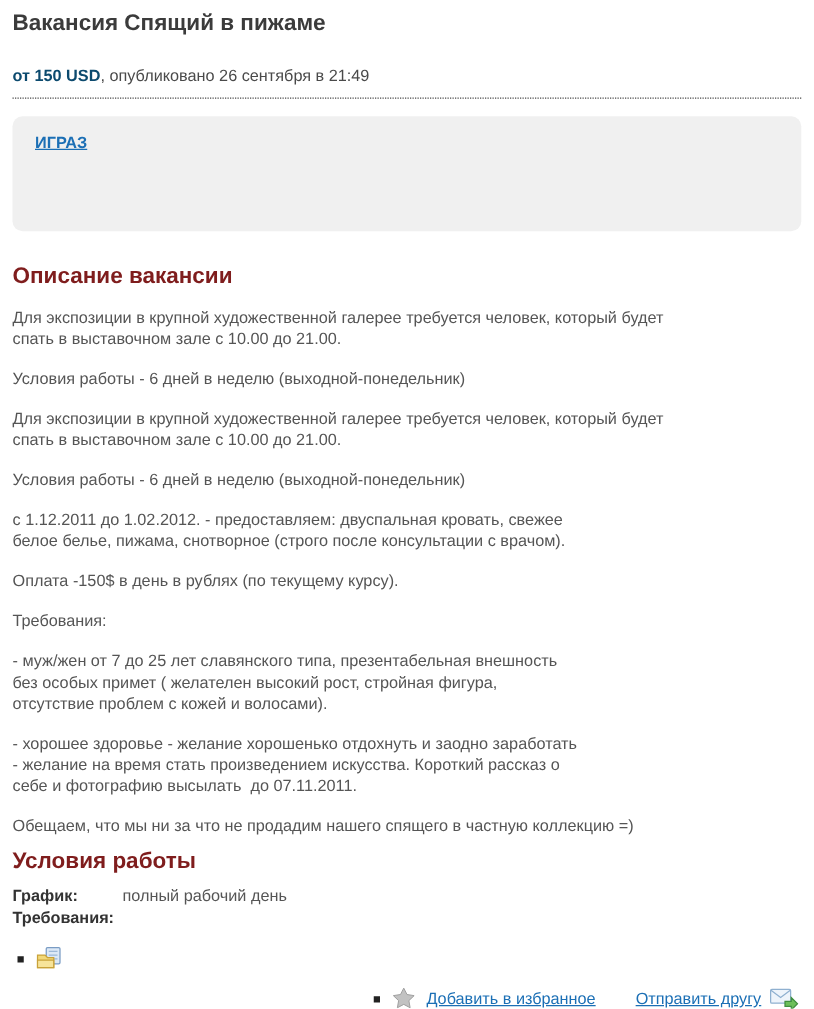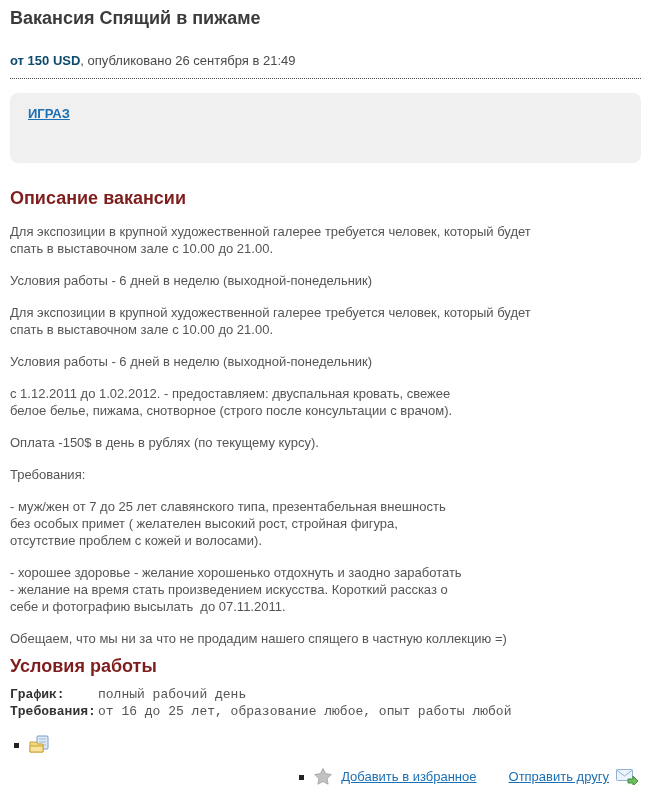--- a/index.html
+++ b/index.html
@@ -20,42 +20,42 @@
 
   .meta { margin-top: 24px; font-size: 13px; color: #4a4a4a; }
   .meta .salary { color: #0c4a6e; font-weight: bold; }
 
   .dotted-divider {
     margin-top: 10px; height: 0;
     border-bottom: 1px dotted #4a4a4a;
   }
 
   .company-panel {
-    margin-top: 14px; height: 70px;
+    margin-top: 14px; height: 92px;
     background: #f0f0f0; border-radius: 8px;
     padding: 13px 18px;
   }
   a { color: #1b6fb5; text-decoration: underline; cursor: pointer; }
   .company-link { font-weight: bold; font-size: 13px; }
 
   h2.section-heading {
     font-size: 18px; line-height: 20px;
     font-weight: bold; color: #7f1d1d;
   }
   h2.desc-heading { margin-top: 25px; }
   h2.cond-heading { margin-top: 9px; }
 
   .para {
     margin-top: 15px;
     line-height: 17px;
     white-space: pre-wrap;
     color: #555555;
   }
 
-  .def-list { margin-top: 10px; font-family: Liberation Mono, monospace; }
+  .def-list { margin-top: 10px; }
   .def-row { line-height: 17px; display: flex; }
   .def-label {
     font-weight: bold; color: #333333;
     width: 88px; flex: 0 0 88px;
   }
   .def-value { color: #555555; }
 
   .apply-row {
     margin-top: 15px;
     display: flex; align-items: center;
@@ -117,21 +117,20 @@
 
   <h2 class="section-heading cond-heading">Условия работы</h2>
 
   <div class="def-list">
     <div class="def-row">
       <span class="def-label">График:</span>
       <span class="def-value">полный рабочий день</span>
     </div>
     <div class="def-row">
       <span class="def-label">Требования:</span>
-      <span class="def-value">от 16 до 25 лет, образование любое, опыт работы любой</span>
     </div>
   </div>
 
   <div class="apply-row">
     <span class="sq-bullet"></span>
     <span class="icon-wrap">
       <svg width="21" height="19" viewBox="0 0 21 19">
         <rect x="8" y="1" width="11" height="13" rx="1" fill="#dce9f7" stroke="#7a9cc4" stroke-width="1"></rect>
         <line x1="10" y1="4" x2="17" y2="4" stroke="#9db9d8" stroke-width="1"></line>
         <line x1="10" y1="7" x2="17" y2="7" stroke="#9db9d8" stroke-width="1"></line>

